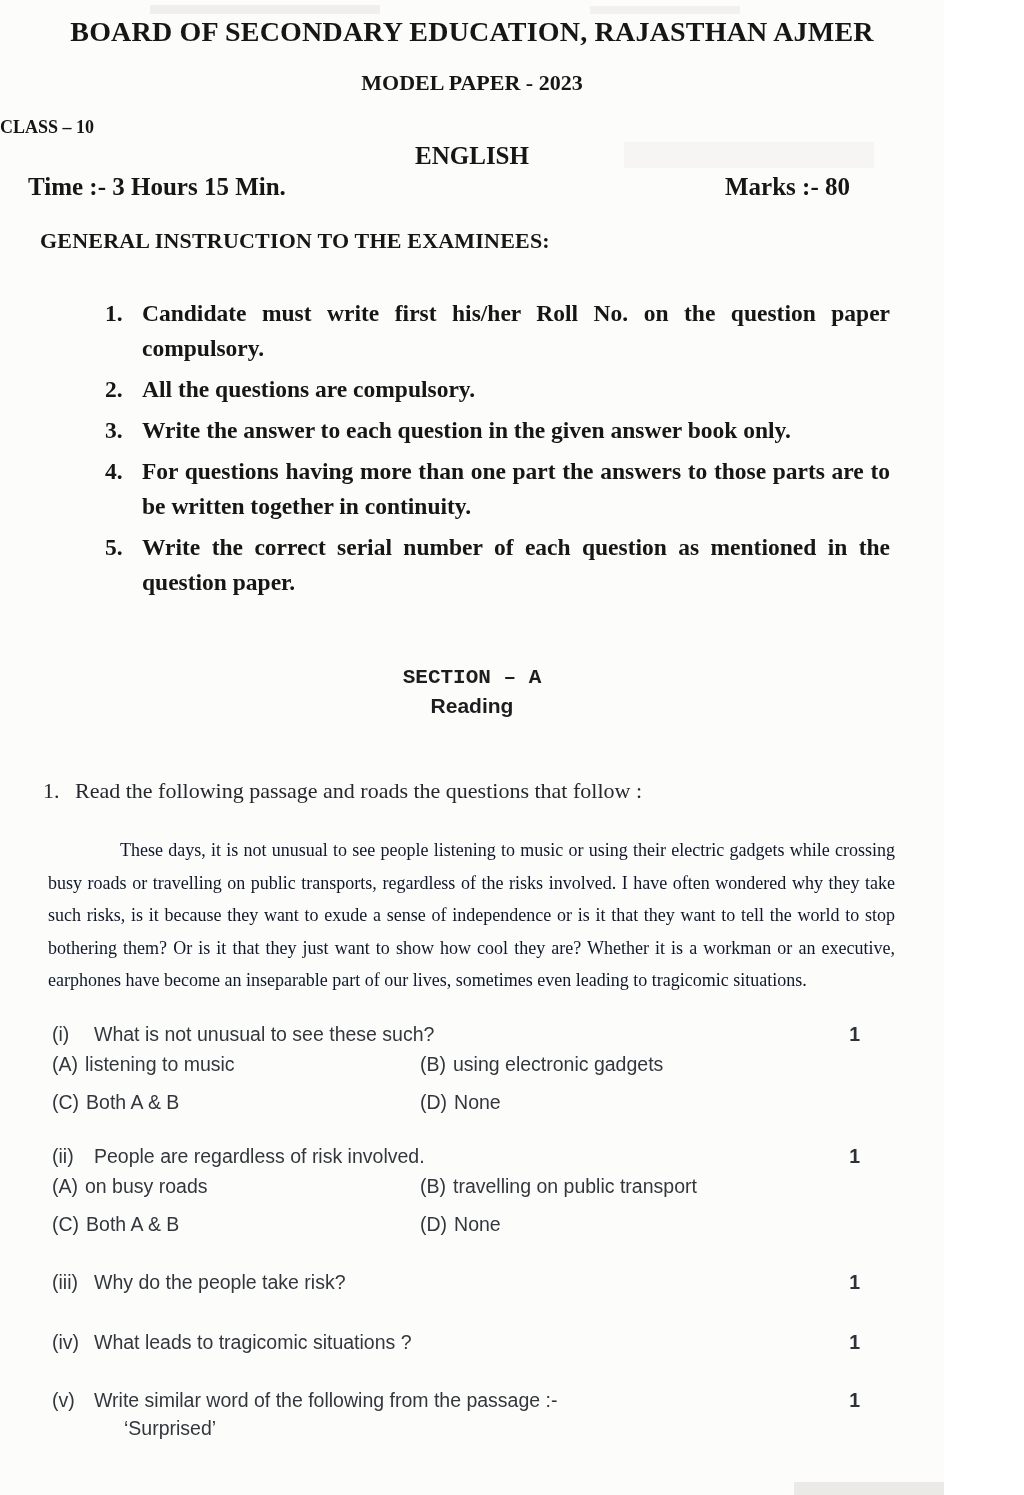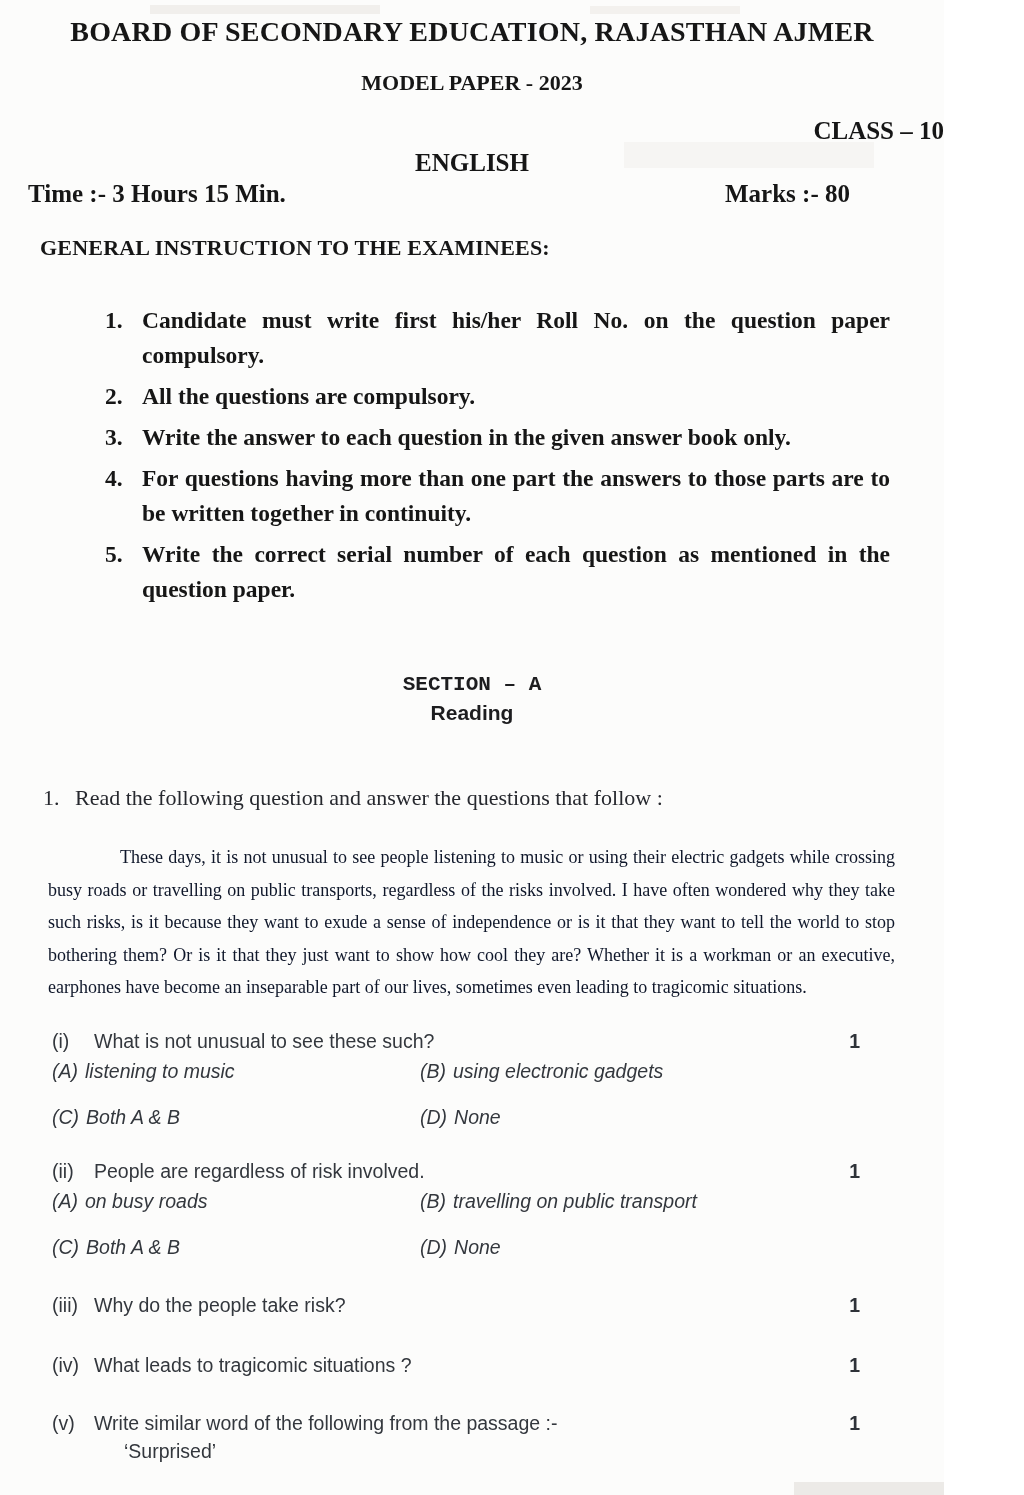--- a/index.html
+++ b/index.html
@@ -27,22 +27,22 @@
     font-size: 28px; font-weight: bold;
     letter-spacing: 0.2px;
   }
   .paper-title {
     margin-top: 22px;
     text-align: center;
     font-size: 22px; font-weight: bold;
   }
   .class-line {
     margin-top: 21px;
-    text-align: right;
-    font-size: 25px; font-weight: bold;
+    text-align: left;
+    font-size: 18px; font-weight: bold;
   }
   .subject-line {
     margin-top: 4px;
     text-align: center;
     font-size: 25px; font-weight: bold;
   }
   .time-row {
     margin-top: 3px;
     padding: 0 94px 0 28px;
     display: flex;
@@ -113,24 +113,23 @@
     align-items: baseline;
     font-size: 19.5px;
     line-height: 30px;
   }
   .subq-num { flex: 0 0 42px; }
   .subq-text { flex: 1; padding-right: 10px; }
   .subq-marks { flex: 0 0 auto; font-weight: 600; color: #2e3238; }
   .opts {
     display: grid;
     grid-template-columns: 368px 1fr;
-    row-gap: 16px;
+    row-gap: 8px;
     font-size: 19.5px;
     line-height: 30px;
-    font-style: italic;
   }
   .opt-label { margin-right: 7px; }
   .subq-subtext {
     margin-left: 72px;
     font-size: 19.5px;
     line-height: 26px;
   }
   .subq-gap-lg { margin-bottom: 28px; }
   .subq-gap-md { margin-bottom: 30px; }
 </style>
@@ -176,21 +175,21 @@
     <div class="instr-item">
       <span class="instr-num">5.</span>
       <span class="instr-text">Write the correct serial number of each question as mentioned in the question paper.</span>
     </div>
   </div>
 
   <div class="section-name">SECTION – A</div>
   <div class="section-subname">Reading</div>
 
   <div class="q1-line">
-    <span class="q1-num">1.</span><span>Read the following question and answer the questions that follow :</span>
+    <span class="q1-num">1.</span><span>Read the following passage and roads the questions that follow :</span>
   </div>
 
   <p class="passage">These days, it is not unusual to see people listening to music or using their electric gadgets while crossing busy roads or travelling on public transports, regardless of the risks involved. I have often wondered why they take such risks, is it because they want to exude a sense of independence or is it that they want to tell the world to stop bothering them? Or is it that they just want to show how cool they are? Whether it is a workman or an executive, earphones have become an inseparable part of our lives, sometimes even leading to tragicomic situations.</p>
 
   <div class="subq-list">
 
     <div class="subq">
       <div class="subq-row">
         <span class="subq-num">(i)</span>
         <span class="subq-text">What is not unusual to see these such?</span>

